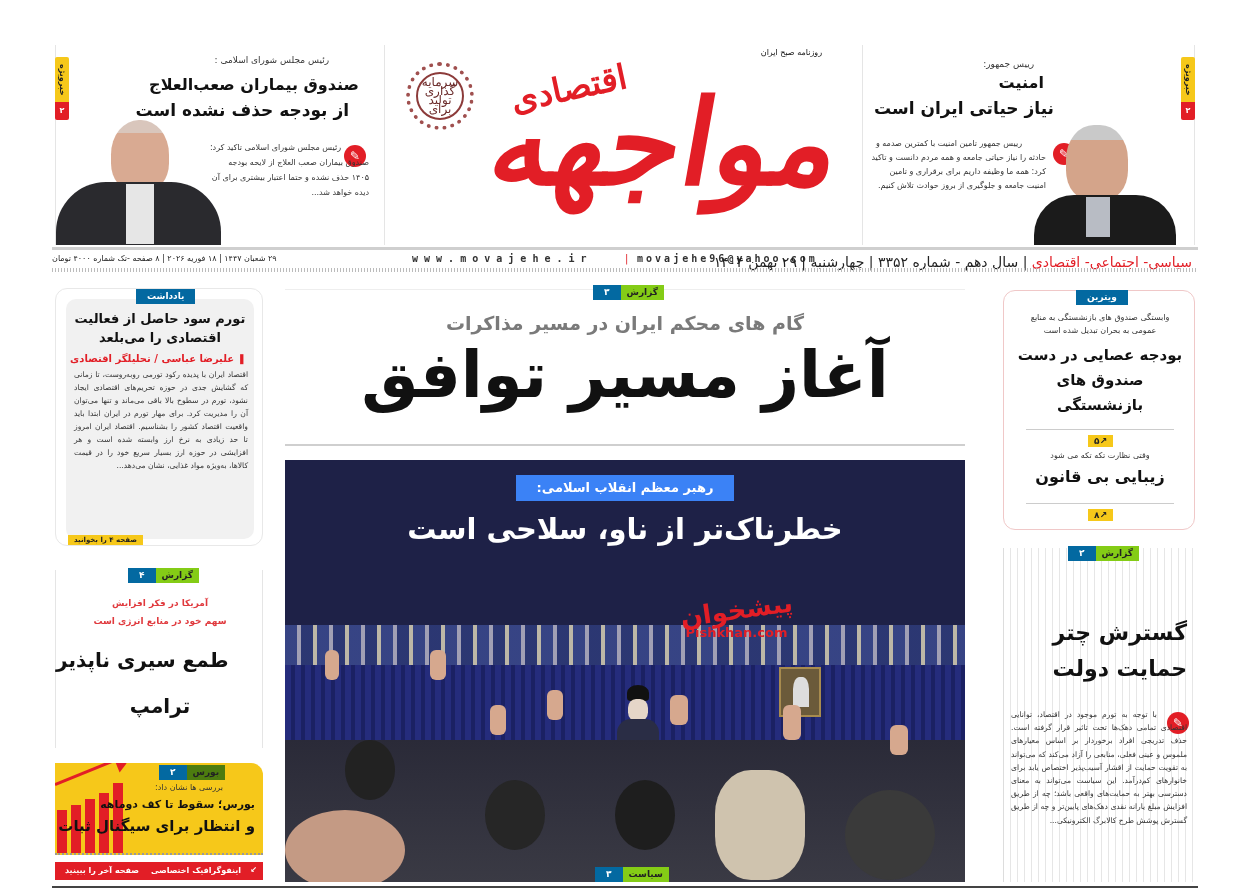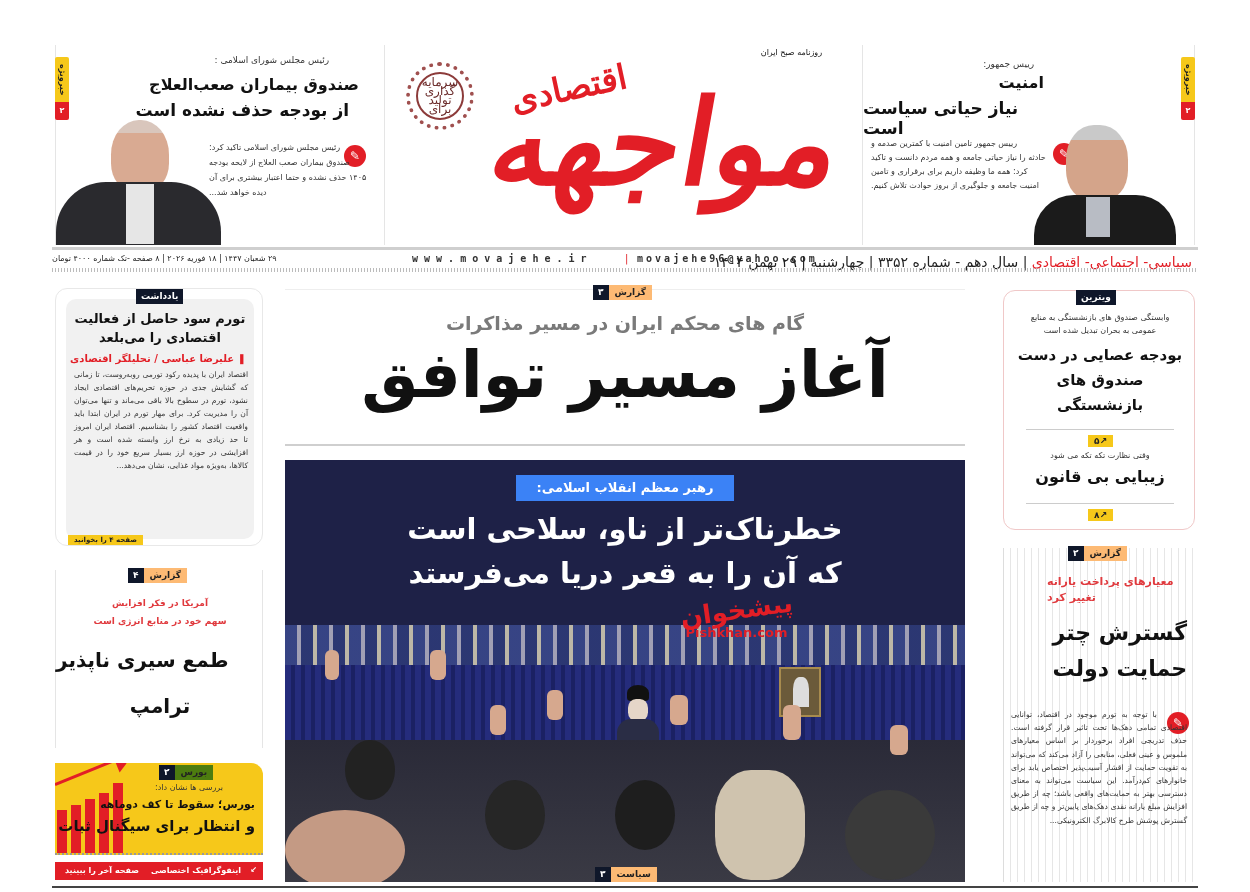--- a/index.html
+++ b/index.html
@@ -1,42 +1,42 @@
 <!DOCTYPE html>
 <html><head>
 <meta charset="utf-8">
 <style>
 *{box-sizing:border-box;margin:0;padding:0}
 html,body{width:1250px;height:892px;background:#fff;overflow:hidden}
 body{font-family:"DejaVu Sans",sans-serif;color:#111;position:relative;direction:ltr}
-.rtl{direction:rtl;text-align:left}
+.rtl{direction:rtl;text-align:right}
 .abs{position:absolute}
 .b{font-weight:bold}
 .box{position:absolute;border:1px solid #ddd;background:#fff}
 .tag{position:absolute;display:flex;height:15px;font-size:9px;font-weight:bold;direction:rtl}
-.tag .y{background:#fdba74;color:#222;padding:0 6px;line-height:15px}
-.tag .r{background:#0f172a;color:#fff;padding:0 5px;line-height:15px}
+.tag .y{background:#84cc16;color:#222;padding:0 6px;line-height:15px}
+.tag .r{background:#0369a1;color:#fff;padding:0 11px;line-height:15px}
 .vtag{position:absolute;width:14px;border-radius:2px;overflow:hidden}
 .vtag .y{background:#f6c81a;height:45px;writing-mode:vertical-rl;font-size:8px;font-weight:bold;text-align:center;color:#222;line-height:14px}
 .vtag .r{background:#e21e26;height:18px;color:#fff;font-size:8px;text-align:center;line-height:18px;font-weight:bold}
 .pencil{width:22px;height:22px;border-radius:50%;background:#e21e26;color:#fff;font-size:12px;display:flex;align-items:center;justify-content:center}
 .photo{position:absolute;overflow:hidden}
 .ref{display:inline-block;background:#f6c81a;font-size:9px;font-weight:bold;padding:1px 6px;color:#222}
 </style>
 </head>
 <body>
 
 <div class="box" style="left:862px;top:45px;width:333px;height:200px;border-color:#e5e5e5;border-top:none;border-bottom:none">
   <div class="vtag" style="right:-1px;top:12px">
     <div class="y">خبرویژه</div>
     <div class="r">۲</div>
   </div>
   <div class="abs rtl" style="right:160px;top:14px;font-size:9px;color:#333">رییس جمهور:</div>
   <div class="abs rtl b" style="right:150px;top:28px;font-size:16px">امنیت</div>
-  <div class="abs rtl b" style="right:140px;top:53px;font-size:17px">نیاز حیاتی سیاست است</div>
+  <div class="abs rtl b" style="right:140px;top:53px;font-size:17px">نیاز حیاتی ایران است</div>
   <div class="abs" style="left:190px;top:98px">
       <div class="pencil">✎</div>
     </div>
   <div class="abs rtl" style="left:8px;top:92px;width:175px;font-size:8px;line-height:14px;color:#333;text-indent:24px">رییس جمهور تامین امنیت با کمترین صدمه و حادثه را نیاز حیاتی جامعه و همه مردم دانست و تاکید کرد: همه ما وظیفه داریم برای برقراری و تامین امنیت جامعه و جلوگیری از بروز حوادث تلاش کنیم.</div>
   <div class="photo" style="right:18px;top:72px;width:150px;height:128px">
     <div style="position:absolute;left:40px;top:8px;width:62px;height:76px;border-radius:45% 45% 40% 40%;background:linear-gradient(#c9c9c9 0 20%,#d4a48a 20%)"></div>
     <div style="position:absolute;left:8px;top:78px;width:142px;height:60px;border-radius:40px 40px 0 0;background:#1b1b1b"></div>
     <div style="position:absolute;left:60px;top:80px;width:24px;height:40px;background:#b8bcc4"></div>
   </div>
 </div>
@@ -134,21 +134,20 @@
       <span class="r">۳</span>
     </div>
   <div class="abs rtl b" style="left:0;width:680px;top:27px;font-size:19px;color:#7a7a7a;text-align:center">گام های محکم ایران در مسیر مذاکرات</div>
   <div class="abs rtl b" style="left:0;width:680px;top:50px;font-size:64px;text-align:center;letter-spacing:-2px;line-height:80px">آغاز مسیر توافق</div>
   <div class="abs" style="left:0;top:159px;width:680px;height:2px;background:#cfcfcf"></div>
 </div>
 
 <div class="photo" style="left:285px;top:460px;width:680px;height:422px;background:#1e2147">
   <div class="abs" style="left:231px;top:15px;width:218px;height:26px;background:#3b82f6;color:#fff;font-size:13px;font-weight:bold;direction:rtl;text-align:center;line-height:26px">رهبر معظم انقلاب اسلامی:</div>
   <div class="abs rtl b" style="left:0;width:680px;top:52px;font-size:29px;color:#fff;text-align:center">خطرناک‌تر از ناو، سلاحی است</div>
-  <div class="abs rtl b" style="left:0;width:680px;top:96px;font-size:29px;color:#fff;text-align:center">که آن را به قعر دریا می‌فرستد</div>
 
   <div class="abs" style="left:0;top:165px;width:680px;height:40px;background:repeating-linear-gradient(90deg,#3b4a8f 0 12px,#b8b6c8 12px 16px,#2e3b7a 16px 28px,#d9d2b8 28px 32px);opacity:.85"></div>
 
   <div class="abs" style="left:0;top:205px;width:680px;height:217px;background:repeating-linear-gradient(90deg,#252c7c 0 6px,#1b2163 6px 10px)"></div>
 
   <div class="abs" style="left:494px;top:207px;width:42px;height:50px;background:#6b5a3a;border:2px solid #a88b4e">
     <div style="position:absolute;left:12px;top:8px;width:16px;height:30px;background:#ddd;border-radius:40% 40% 0 0"></div>
   </div>
 
   <div class="abs" style="left:328px;top:225px;width:50px;height:90px">
@@ -197,21 +196,20 @@
   <div class="abs rtl b" style="left:0;width:192px;top:176px;font-size:16px;text-align:center">زیبایی بی قانون</div>
   <div class="abs" style="left:22px;top:212px;width:148px;height:1px;background:#ccc"></div>
   <div class="abs" style="left:84px;top:212px"><span class="ref">۸↗</span></div>
 </div>
 
 <div class="abs" style="left:1003px;top:548px;width:192px;height:334px;background:repeating-linear-gradient(90deg,#fff 0 6px,#e6e6e6 6px 7px);border-left:1px solid #ddd">
   <div class="tag" style="left:64px;top:-2px">
       <span class="y">گزارش</span>
       <span class="r">۲</span>
     </div>
-  <div class="abs rtl b" style="right:8px;top:26px;width:140px;font-size:11px;line-height:16px;color:#e03a3e">معیارهای پرداخت یارانه تغییر کرد</div>
   <div class="abs rtl b" style="right:8px;top:72px;font-size:22px">گسترش چتر</div>
   <div class="abs rtl b" style="right:8px;top:108px;font-size:22px">حمایت دولت</div>
   <div class="abs" style="right:6px;top:164px">
       <div class="pencil">✎</div>
     </div>
   <div class="abs rtl" style="right:8px;top:160px;width:176px;font-size:7.6px;line-height:13.2px;color:#333;text-align:justify;text-indent:30px">با توجه به تورم موجود در اقتصاد، توانایی اقتصادی تمامی دهک‌ها تحت تاثیر قرار گرفته است. حذف تدریجی افراد برخوردار بر اساس معیارهای ملموس و عینی فعلی، منابعی را آزاد می‌کند که می‌تواند به تقویت حمایت از اقشار آسیب‌پذیر اختصاص یابد برای خانوارهای کم‌درآمد. این سیاست می‌تواند به معنای دسترسی بهتر به حمایت‌های واقعی باشد؛ چه از طریق افزایش مبلغ یارانه نقدی دهک‌های پایین‌تر و چه از طریق گسترش پوشش طرح کالابرگ الکترونیکی...</div>
 </div>
 
 <div class="abs" style="left:52px;top:886px;width:1146px;height:2px;background:#444"></div>
 

